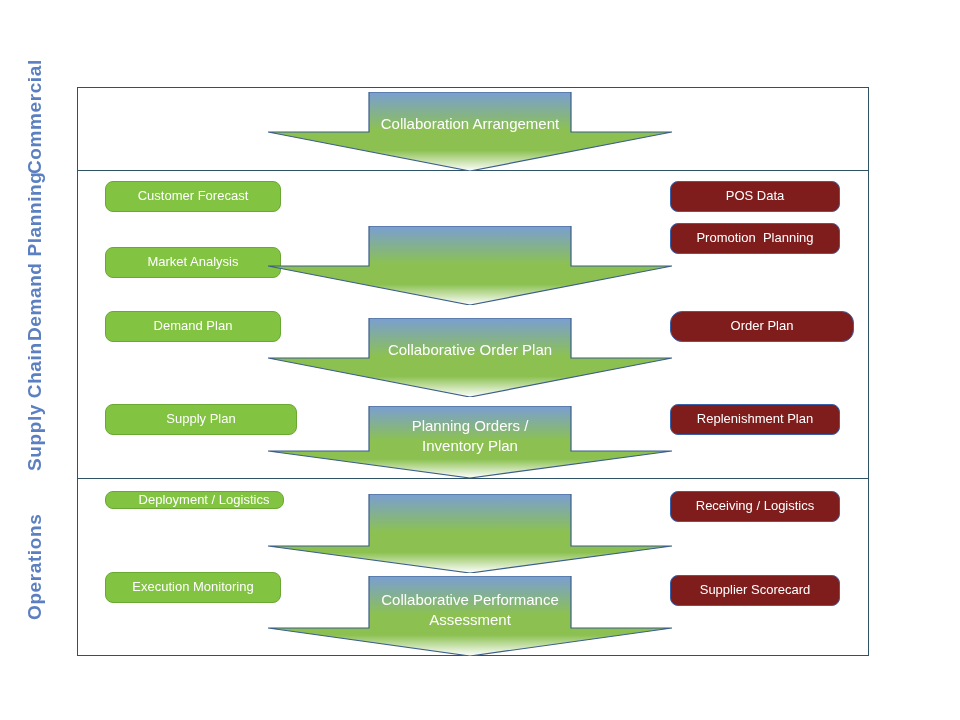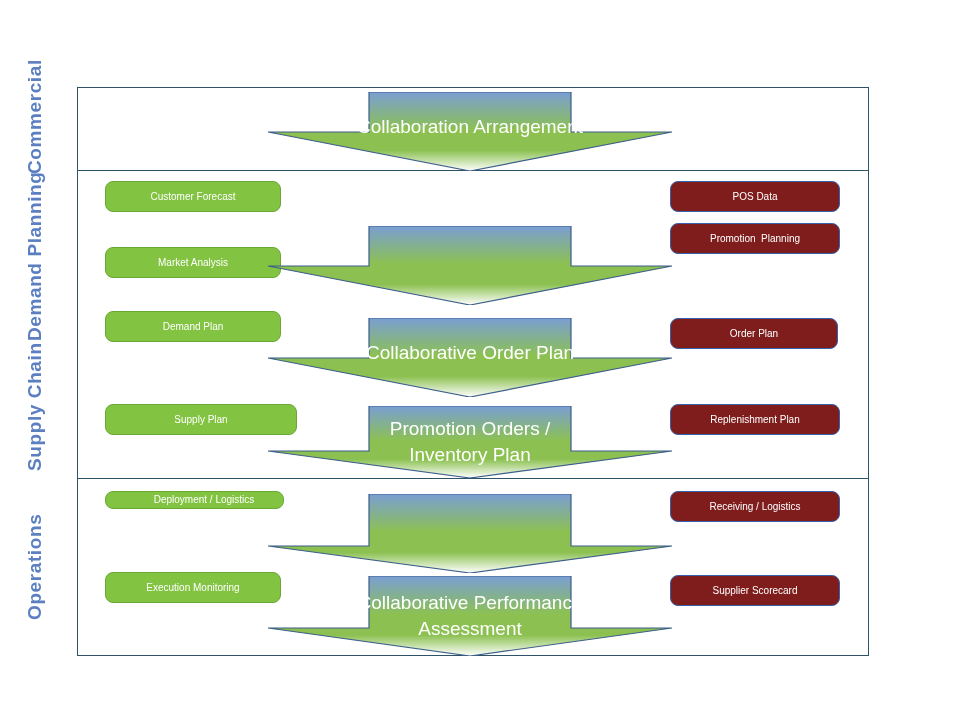--- a/index.html
+++ b/index.html
@@ -50,21 +50,21 @@
     height: 0;
     border-top: 1.6px solid #2e5266;
   }
 
   
   .pill {
     position: absolute;
     box-sizing: border-box;
     border-radius: 8px;
     color: #ffffff;
-    font-size: 10px;
+    font-size: 13px;
     display: flex;
     align-items: center;
     justify-content: center;
     text-align: center;
     line-height: 1.15;
     white-space: pre;
   }
   .pill.left {
     background: #82c341;
     border: 1px solid #6aa834;
@@ -78,21 +78,21 @@
   .arrow {
     position: absolute;
     overflow: visible;
   }
   .arrow svg { display: block; }
   .arrow .arrow-text {
     position: absolute;
     left: 0;
     right: 0;
     color: #ffffff;
-    font-size: 19px;
+    font-size: 15px;
     text-align: center;
     line-height: 1.35;
     pointer-events: none;
     white-space: pre-line;
   }
 </style>
 </head>
 <body>
 
 <div id="lane-labels">
@@ -112,21 +112,21 @@
     <div class="pill left" style="left: 105px; top: 181px; width: 176px; height: 31px;">Customer Forecast</div>
     <div class="pill left" style="left: 105px; top: 223px; width: 176px; height: 31px; margin-top: 24px;">Market Analysis</div>
     <div class="pill left" style="left: 105px; top: 311px; width: 176px; height: 31px;">Demand Plan</div>
     <div class="pill left" style="left: 105px; top: 404px; width: 192px; height: 31px;">Supply Plan</div>
     <div class="pill left" style="left: 105px; top: 491px; width: 179px; height: 18px; padding-left: 19px;">Deployment / Logistics</div>
     <div class="pill left" style="left: 105px; top: 572px; width: 176px; height: 31px;">Execution Monitoring</div>
   </div>
 <div id="right-column">
     <div class="pill right" style="left: 670px; top: 181px; width: 170px; height: 31px;">POS Data</div>
     <div class="pill right" style="left: 670px; top: 223px; width: 170px; height: 31px;">Promotion  Planning</div>
-    <div class="pill right" style="left: 670px; top: 318px; width: 168px; height: 31px;">Order Plan</div>
+    <div class="pill right" style="left: 670px; top: 311px; width: 184px; height: 31px; border-radius: 12px;">Order Plan</div>
     <div class="pill right" style="left: 670px; top: 404px; width: 170px; height: 31px;">Replenishment Plan</div>
     <div class="pill right" style="left: 670px; top: 491px; width: 170px; height: 31px;">Receiving / Logistics</div>
     <div class="pill right" style="left: 670px; top: 575px; width: 170px; height: 31px;">Supplier Scorecard</div>
   </div>
 <div id="arrow-column">
     <div class="arrow" style="left: 268px; top: 92px; width: 404px; height: 79px;">
       <svg width="404" height="79" viewBox="0 0 404 79">
         <defs>
           <linearGradient id="arrGrad0" x1="0" y1="0" x2="0" y2="1">
             <stop offset="0%" stop-color="#7a9ed4"></stop>
@@ -171,21 +171,21 @@
         <defs>
           <linearGradient id="arrGrad3" x1="0" y1="0" x2="0" y2="1">
             <stop offset="0%" stop-color="#7a9ed4"></stop>
             <stop offset="48%" stop-color="#8cc152"></stop>
             <stop offset="74%" stop-color="#8cc152"></stop>
             <stop offset="100%" stop-color="#ffffff"></stop>
           </linearGradient>
         </defs>
         <polygon points="101.0,0.0 303.0,0.0 303.0,45.0 404.0,45.0 202.0,72.0 0.0,45.0 101.0,45.0" fill="url(#arrGrad3)" stroke="#3c5e8a" stroke-width="1.2" stroke-linejoin="miter"></polygon>
       </svg>
-      <div class="arrow-text" style="top:10px">Promotion Orders /
+      <div class="arrow-text" style="top:10px">Planning Orders /
 Inventory Plan</div>
     </div>
     <div class="arrow" style="left: 268px; top: 494px; width: 404px; height: 79px;">
       <svg width="404" height="79" viewBox="0 0 404 79">
         <defs>
           <linearGradient id="arrGrad4" x1="0" y1="0" x2="0" y2="1">
             <stop offset="0%" stop-color="#7a9ed4"></stop>
             <stop offset="48%" stop-color="#8cc152"></stop>
             <stop offset="74%" stop-color="#8cc152"></stop>
             <stop offset="100%" stop-color="#ffffff"></stop>

